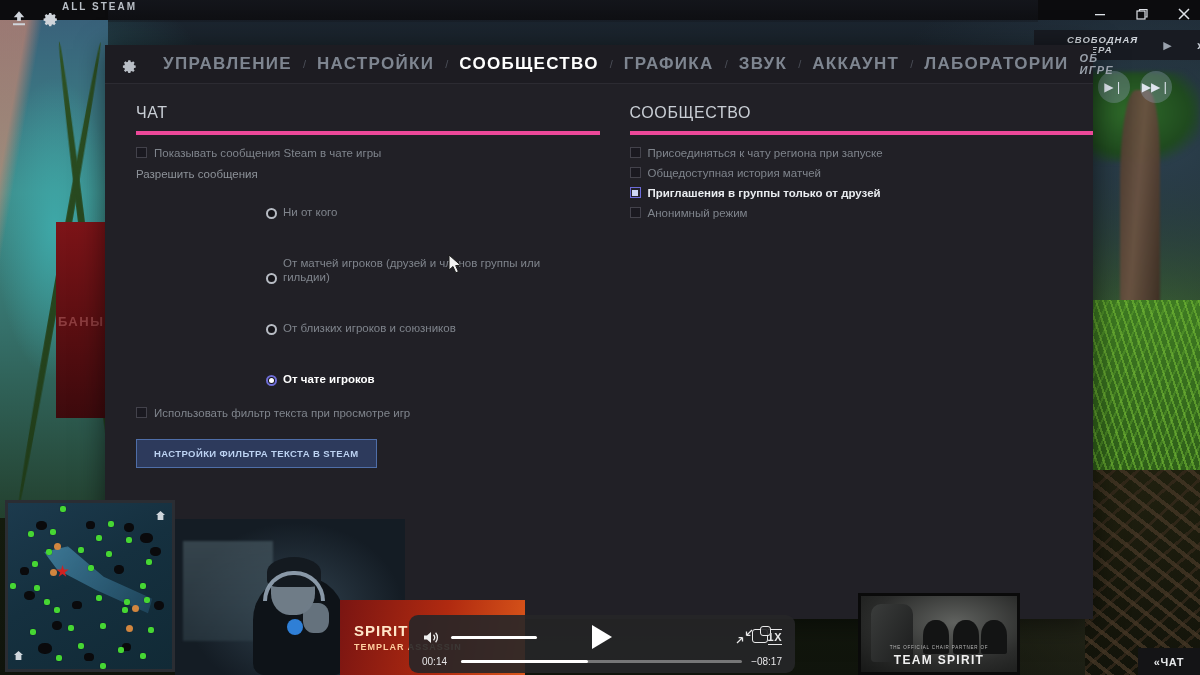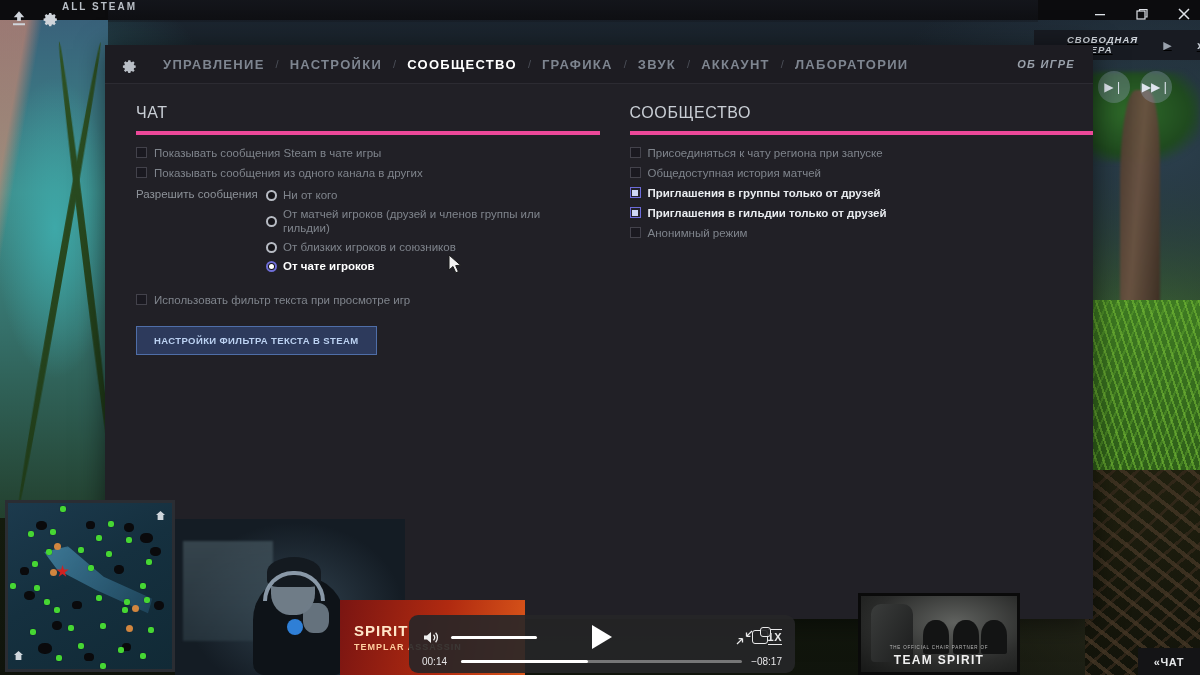--- a/index.html
+++ b/index.html
@@ -89,21 +89,21 @@
   .topicons { position:absolute; left:10px; top:8px; display:flex; gap:12px; align-items:center; }
   .winctl { position:absolute; right:6px; top:4px; display:flex; gap:22px; align-items:center;
     color:#dfe3e8; }
   .winctl div { width:20px; height:20px; display:flex; align-items:center; justify-content:center;
     cursor:pointer; }
 
   
   .freecam {
     position:absolute; right:0; top:30px; width:166px; height:30px;
     background: rgba(24,26,32,.93);
-    display:flex; align-items:center; gap:25px; padding:0 8px;text-decoration:underline;
+    display:flex; align-items:center; gap:25px; padding:0 8px;
   }
   .freecam .lbl { font-size:9.5px; font-weight:bold; font-style:italic; letter-spacing:1px;
     color:#cfd4da; line-height:10px; flex:1; }
   .freecam .tri { color:#9aa2ad; font-size:11px; }
   .freecam .chev { color:#c2c8d0; font-size:14px; font-weight:bold; }
   .camicon { width:14px; height:10px; background:#cdd2d8;
     clip-path: polygon(0 0,70% 0,70% 32%,100% 10%,100% 90%,70% 68%,70% 100%,0 100%); }
   .replaybtns { position:absolute; right:28px; top:68px; display:flex; gap:10px; align-items:center; }
   .rbtn { width:32px; height:32px; border-radius:50%; background:rgba(150,165,190,.34);
     display:flex; align-items:center; justify-content:center; color:#dfe5ee; font-size:12px; }
@@ -116,21 +116,21 @@
     box-shadow: 0 4px 26px rgba(0,0,0,.55);
   }
   .panel-nav {
     height:39px; background:#1d1c22; display:flex; align-items:center;
     padding-left:10px; border-bottom:1px solid #2c2b32;
   }
   .gear { width:19px; height:19px; margin:0 14px 0 4px; position:relative; flex:none; }
   .gear svg { display:block; }
   .navitems { display:flex; align-items:center; gap:0; flex:1; }
   .navitem {
-    font-size:13px; font-weight:bold; letter-spacing:1.3px; color:#7e8590;
+    font-size:17px; font-weight:bold; letter-spacing:1.3px; color:#7e8590;
     padding:0 11px; cursor:pointer; white-space:nowrap;
   }
   .navitem.active { color:#ffffff; }
   .navsep { color:#4b4f58; font-size:11px; }
   .navright { font-size:11px; font-weight:bold; letter-spacing:1.3px; color:#9aa1ab;
     padding-right:18px; cursor:pointer;font-style:italic; }
 
   .panel-body { display:flex; padding:20px 0 0 0; }
   .col { width:470px; }
   .col.left { margin-left:31px; }
@@ -149,21 +149,21 @@
     background:#1a1920; border:1px solid #43424b;
     position:relative;
   }
   .cbx.checked { border:1px solid #6c6bd8; background:#23222c; }
   .cbx.checked::after {
     content:""; position:absolute; inset:1.5px;
     background:#cfd8f5;
   }
 
   .radiogroup { margin-top:2px; }
-  .radiorow { display:flex; align-items:center; margin-bottom:5px; cursor:pointer; }
+  .radiorow { display:flex; align-items:flex-end; margin-bottom:5px; cursor:pointer;margin-top:37px; }
   .rdo {
     width:11px; height:11px; border-radius:50%; flex:none; margin:1px 6px 0 0;
     background:#151419; border:2px solid #b8bcc4; position:relative;
   }
   .rdo.sel { border:2px solid #6f6ed6; }
   .rdo.sel::after {
     content:""; position:absolute; left:1px; top:1px; width:5px; height:5px;
     border-radius:50%; background:#ffffff;
   }
   .radiorow .txt { font-size:11.5px; color:#7f848c; line-height:14px; }
@@ -240,21 +240,21 @@
     padding:9px 13px 0 13px;
   }
   .vb-top { display:flex; align-items:center; height:26px; position:relative; }
   .vb-vol { width:19px; height:15px; position:relative; flex:none; }
   .vb-volslider { width:86px; height:3px; background:#ffffff; border-radius:2px; margin-left:10px; }
   .vb-play {
     position:absolute; left:50%; top:50%; transform:translate(-50%,-50%);
     width:0;height:0;border-left:20px solid #ffffff;
     border-top:12px solid transparent;border-bottom:12px solid transparent;
   }
-  .vb-right { margin-left:auto; display:flex; align-items:center; }
+  .vb-right { margin-left:auto; display:flex; align-items:flex-start; }
   .icbox { width:16px; height:14px; border:1.6px solid #e9e9ea; border-radius:3px; position:relative; }
   .icbox::after { content:""; position:absolute; right:-4px; top:-4px; width:9px;height:8px;
     border:1.6px solid #e9e9ea; border-radius:3px; background:rgba(38,38,40,.9); }
   .icspeed { font-size:11px; font-weight:bold; color:#e9e9ea; border-top:1.4px solid #e9e9ea;
     border-bottom:1.4px solid #e9e9ea; padding:1px 0; letter-spacing:.5px; }
   .icshrink { position:relative; width:16px; height:14px; }
   .vb-bot { display:flex; align-items:center; gap:9px; margin-top:6px; }
   .vb-time { font-size:10px; color:#e6e6e8; min-width:30px; }
   .vb-time.r { text-align:right; }
   .vb-prog { flex:1; height:3px; background:rgba(255,255,255,.38); border-radius:2px; position:relative; }
@@ -293,20 +293,23 @@
 
 <div id="root">
 
   <div class="bg">
     <div class="bg-left-cliff"></div>
     <div class="bg-vine"></div>
     <div class="bg-canopy"></div>
     <div class="bg-tree"></div>
     <div class="bg-grass"></div>
     <div class="bg-roots"></div>
+    <div class="bans-panel">
+      <span>БАНЫ</span>
+    </div>
   </div>
 
   <div class="bg-dark-strip"></div>
   <div class="bg-topbar-fade"></div>
 
   <div class="allpick">ALL STEAM</div>
   <div class="topicons">
     <span>
       <svg width="18" height="18" viewBox="0 0 24 24">
           <path d="M12 3 L19 11 H14.5 V16 H9.5 V11 H5 Z M4 19 H20 V21.5 H4 Z" fill="#cfd4da"></path>
@@ -382,24 +385,20 @@
 
     <div class="panel-body">
 
       <div class="col left">
         <h2>ЧАТ</h2>
 
         <div class="row">
           <span class="cbx"></span>
           <span class="txt">Показывать сообщения Steam в чате игры</span>
         </div>
-        <div class="row">
-          <span class="cbx"></span>
-          <span class="txt">Показывать сообщения из одного канала в других</span>
-        </div>
 
         <div class="allowblock">
           <span class="allowlabel">Разрешить сообщения</span>
           <div class="radiogroup">
             <div class="radiorow">
               <span class="rdo"></span>
               <span class="txt">Ни от кого</span>
             </div>
             <div class="radiorow">
               <span class="rdo"></span>
@@ -433,24 +432,20 @@
           <span class="cbx"></span>
           <span class="txt">Присоединяться к чату региона при запуске</span>
         </div>
         <div class="row">
           <span class="cbx"></span>
           <span class="txt">Общедоступная история матчей</span>
         </div>
         <div class="row on">
           <span class="cbx checked"></span>
           <span class="txt">Приглашения в группы только от друзей</span>
-        </div>
-        <div class="row on">
-          <span class="cbx checked"></span>
-          <span class="txt">Приглашения в гильдии только от друзей</span>
         </div>
         <div class="row">
           <span class="cbx"></span>
           <span class="txt">Анонимный режим</span>
         </div>
       </div>
 
     </div>
   </div>
 

